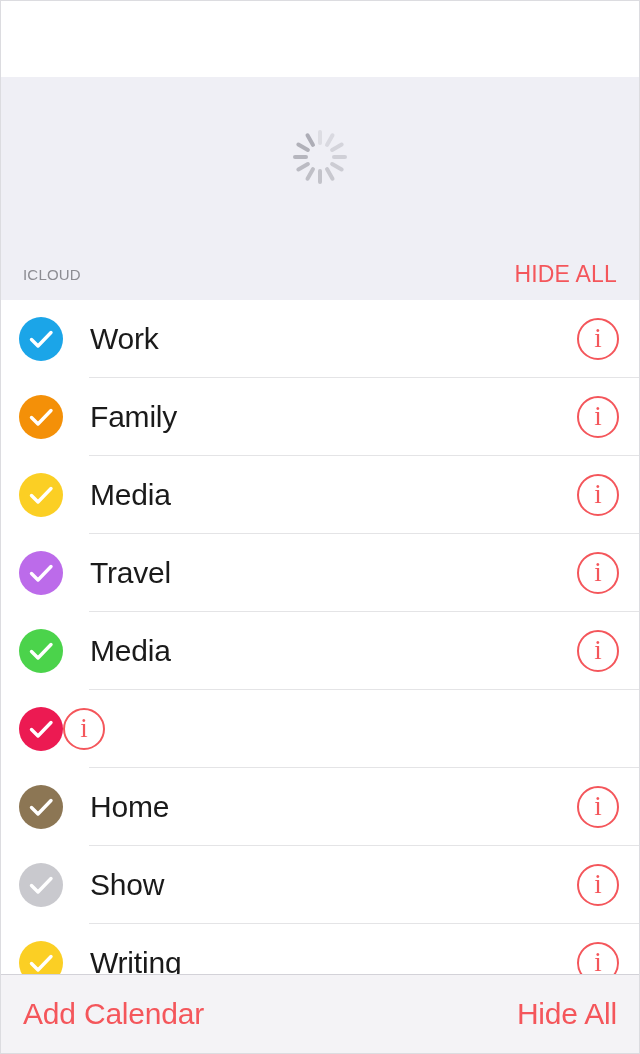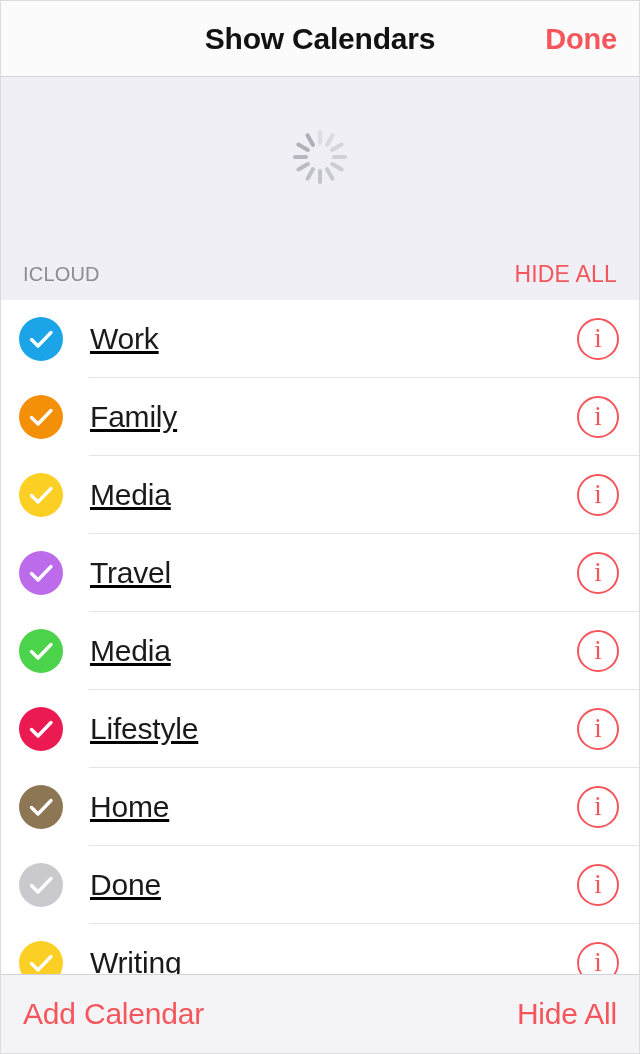--- a/index.html
+++ b/index.html
@@ -93,41 +93,40 @@
     right: 0;
     bottom: 11px;
     height: 30px;
     display: flex;
     align-items: center;
     justify-content: space-between;
     padding: 0 22px;
     box-sizing: border-box;
   }
   .section-title {
-    font-size: 20px;
+    font-size: 15px;
     color: #8c8c92;
     letter-spacing: 0.2px;
   }
   .section-action {
     font-size: 23px;
     color: #f4565b;
     letter-spacing: 0.2px;
     cursor: pointer;
   }
 
   
   .list {
     position: absolute;
     top: 299px;
     left: 0;
     right: 0;
     bottom: 79px;
     background: #ffffff;
     overflow: hidden;
-    text-decoration: underline;
   }
 
   .row {
     position: relative;
     height: 78px;
     display: flex;
     align-items: center;
     padding-left: 18px;
     padding-right: 20px;
     box-sizing: border-box;
@@ -211,24 +210,20 @@
     color: #f4565b;
     letter-spacing: -0.2px;
     cursor: pointer;
   }
 </style>
 </head>
 <body>
 
 <div id="screen">
 
-  <div class="navbar">
-    <div class="nav-title">Show Calendars</div>
-    <div class="nav-done">Done</div>
-  </div>
 
   <div class="loading-zone">
     <div class="spinner" id="spinner">
         <i style="transform: rotate(0deg); opacity: 0.25;"></i>
         <i style="transform: rotate(30deg); opacity: 0.31;"></i>
         <i style="transform: rotate(60deg); opacity: 0.38;"></i>
         <i style="transform: rotate(90deg); opacity: 0.44;"></i>
         <i style="transform: rotate(120deg); opacity: 0.5;"></i>
         <i style="transform: rotate(150deg); opacity: 0.56;"></i>
         <i style="transform: rotate(180deg); opacity: 0.63;"></i>
@@ -299,21 +294,20 @@
         <div class="info-btn">
           <span>i</span>
         </div>
       </div>
       <div class="row">
         <div class="dot" style="background: rgb(236, 26, 82);">
           <svg viewBox="0 0 44 44">
             <path d="M12.5 22.5 L19 29 L32 15.5" fill="none" stroke="#ffffff" stroke-width="3.4" stroke-linecap="round" stroke-linejoin="round"></path>
           </svg>
         </div>
-        <div class="row-label">Lifestyle</div>
         <div class="info-btn">
           <span>i</span>
         </div>
       </div>
       <div class="row">
         <div class="dot" style="background: rgb(140, 118, 84);">
           <svg viewBox="0 0 44 44">
             <path d="M12.5 22.5 L19 29 L32 15.5" fill="none" stroke="#ffffff" stroke-width="3.4" stroke-linecap="round" stroke-linejoin="round"></path>
           </svg>
         </div>
@@ -321,21 +315,21 @@
         <div class="info-btn">
           <span>i</span>
         </div>
       </div>
       <div class="row">
         <div class="dot" style="background: rgb(201, 201, 206);">
           <svg viewBox="0 0 44 44">
             <path d="M12.5 22.5 L19 29 L32 15.5" fill="none" stroke="#ffffff" stroke-width="3.4" stroke-linecap="round" stroke-linejoin="round"></path>
           </svg>
         </div>
-        <div class="row-label">Done</div>
+        <div class="row-label">Show</div>
         <div class="info-btn">
           <span>i</span>
         </div>
       </div>
       <div class="row">
         <div class="dot" style="background: rgb(251, 207, 36);">
           <svg viewBox="0 0 44 44">
             <path d="M12.5 22.5 L19 29 L32 15.5" fill="none" stroke="#ffffff" stroke-width="3.4" stroke-linecap="round" stroke-linejoin="round"></path>
           </svg>
         </div>

